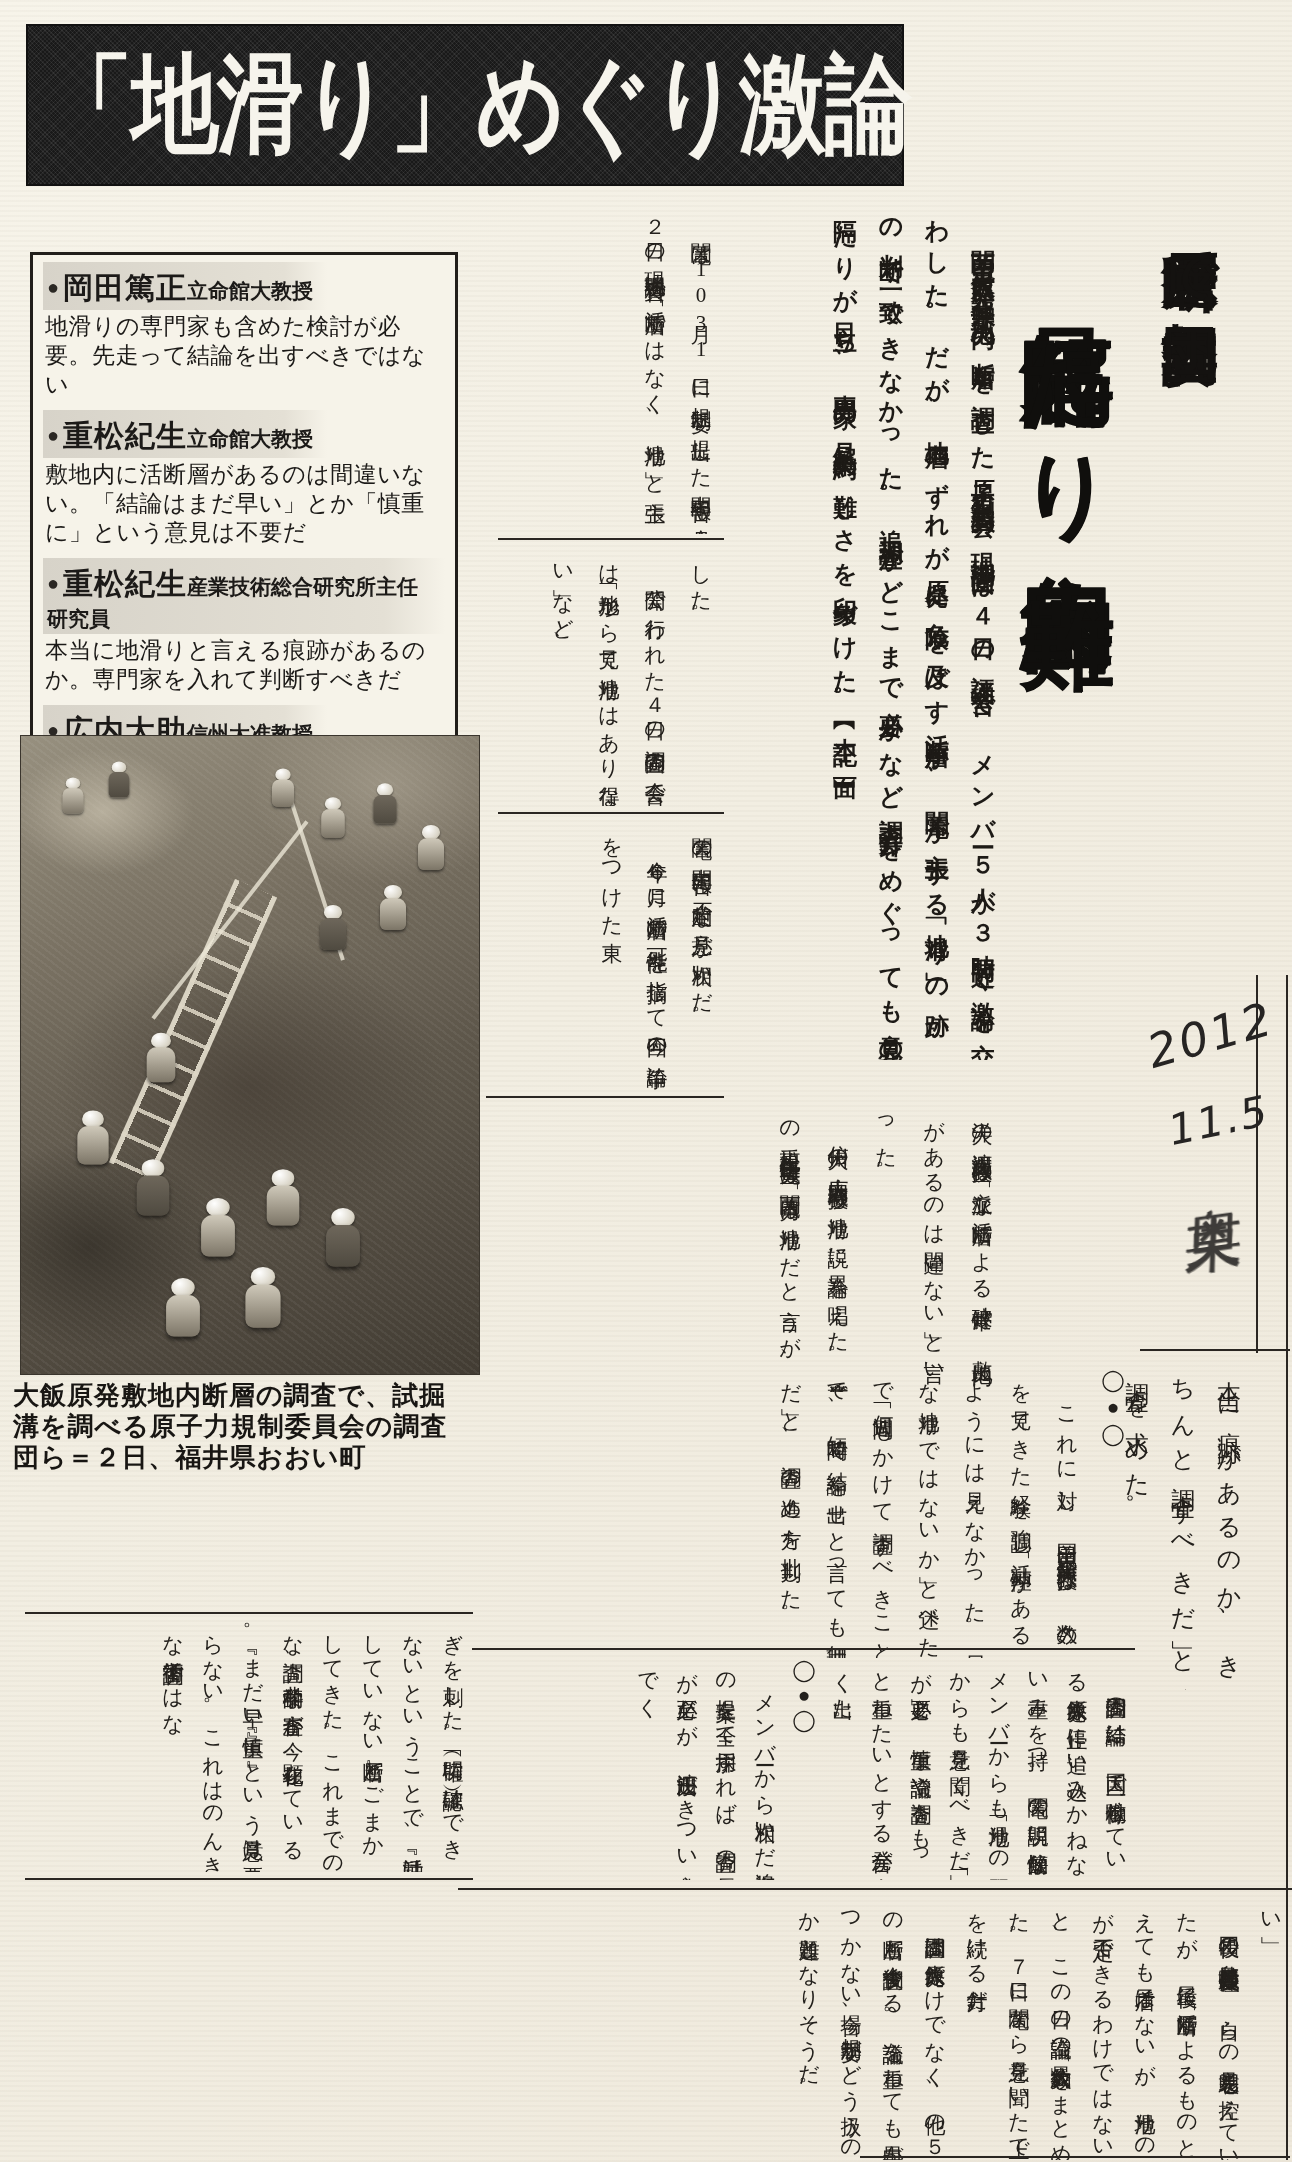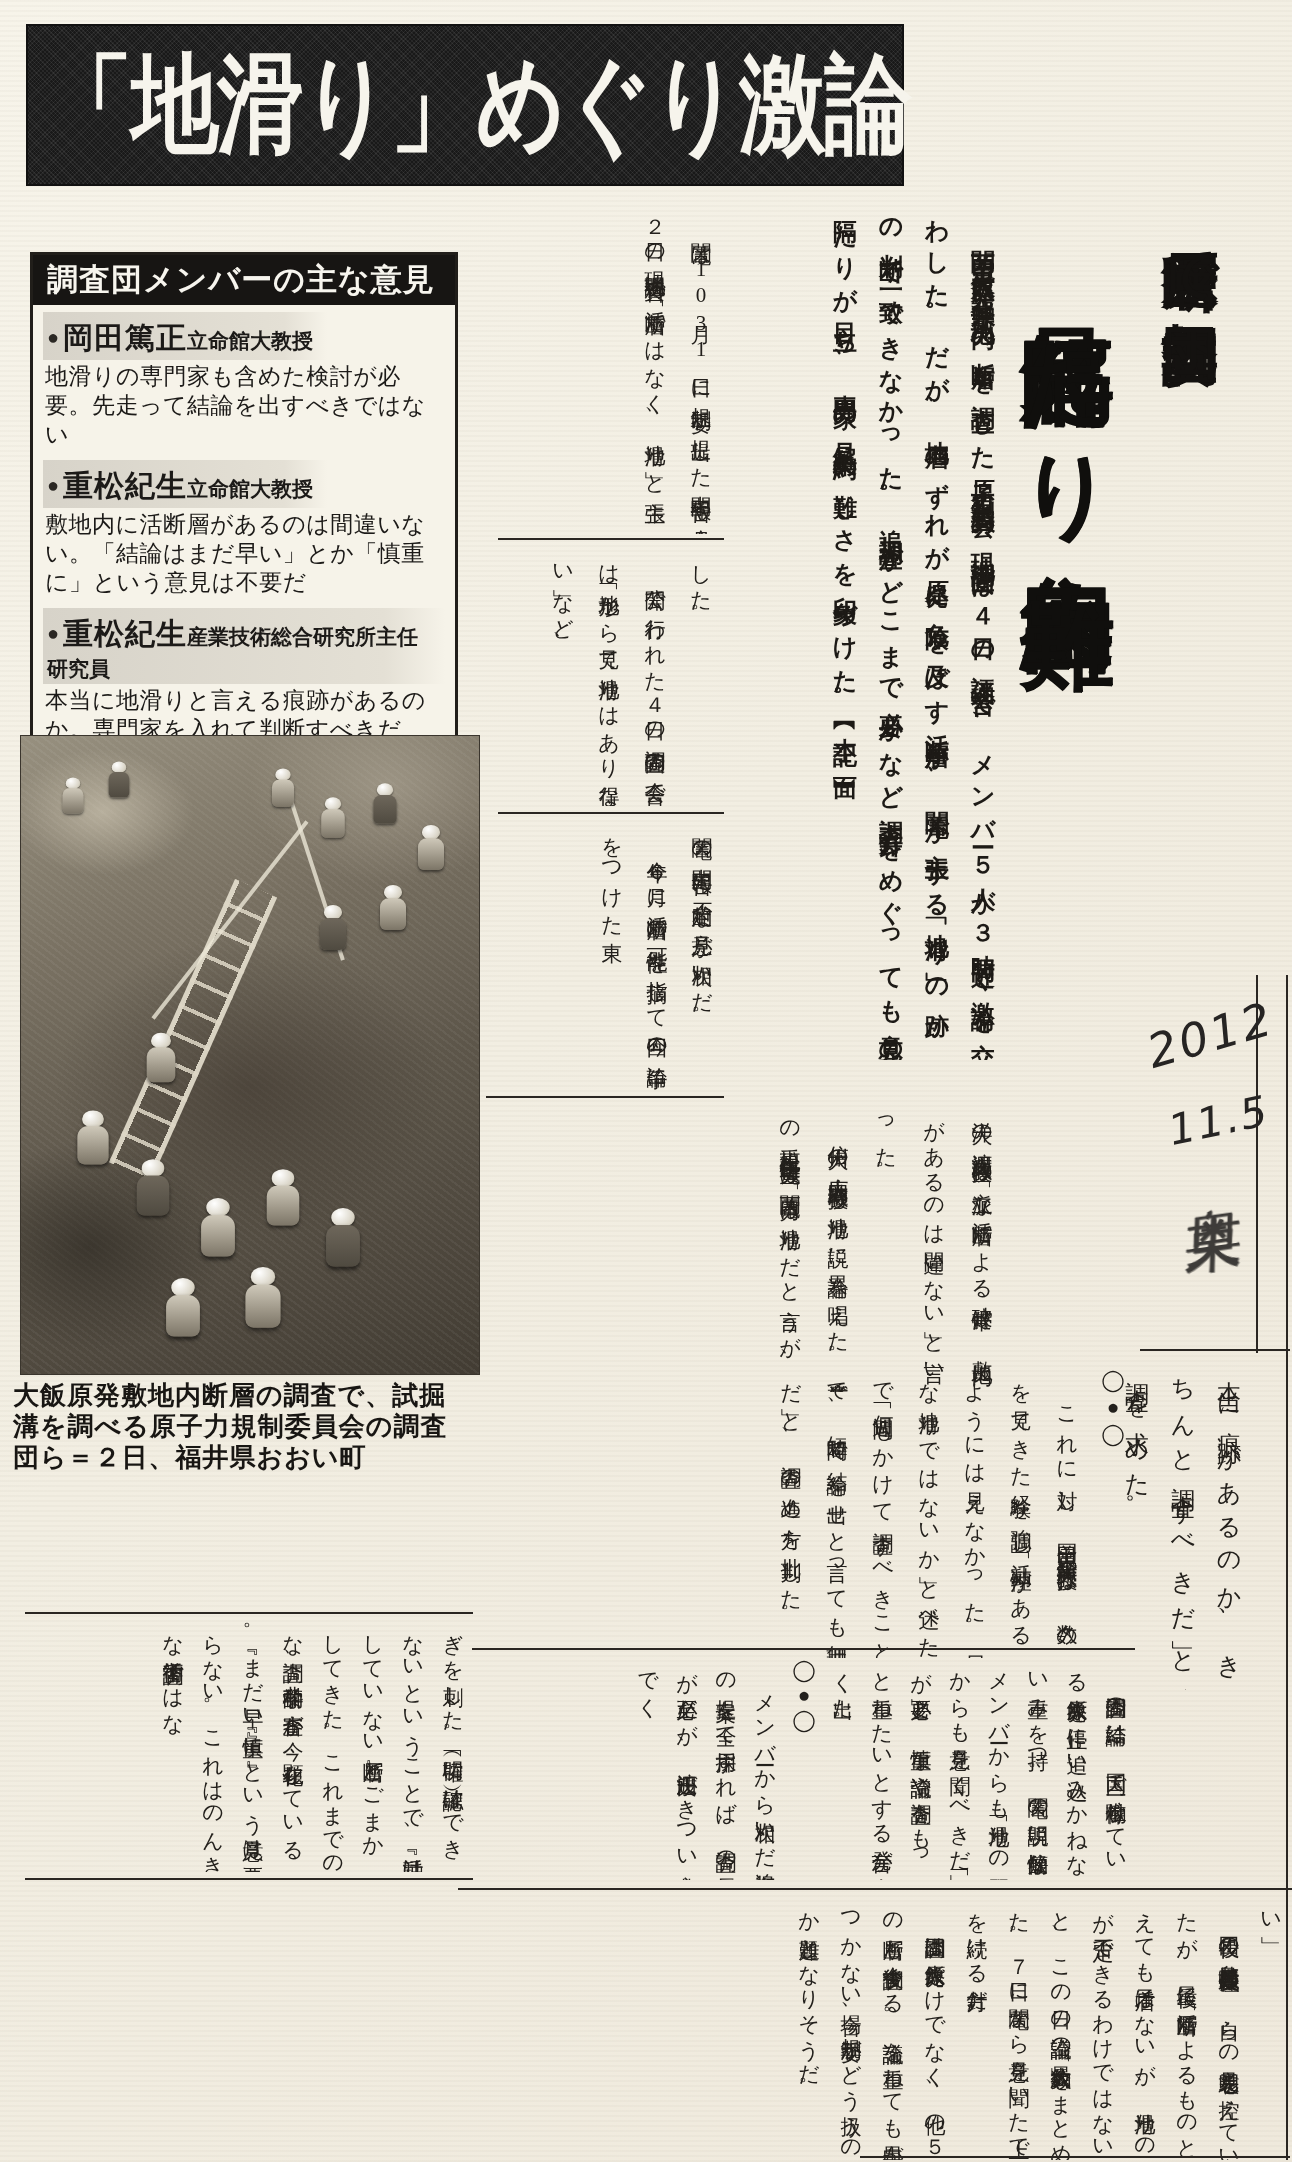--- a/index.html
+++ b/index.html
@@ -141,21 +141,20 @@
 <div class="page">
 
   <div class="banner">
     <span class="t">「地滑り」めぐり激論</span>
   </div>
 
   <div class="v kicker">大飯原発断層で規制委調査団</div>
   <div class="v mainhead">見解隔たり集約困難</div>
 
   <div class="obox">
-    <div class="hd">調査団メンバーの主な意見</div>
 
     <div class="entry">
       <div class="nrow">
         <span class="blt">●</span>
         <span class="nm">岡田篤正</span><span class="af">立命館大教授</span>
       </div>
       <div class="op">地滑りの専門家も含めた検討が必要。先走って結論を出すべきではない</div>
     </div>
 
     <div class="entry">

